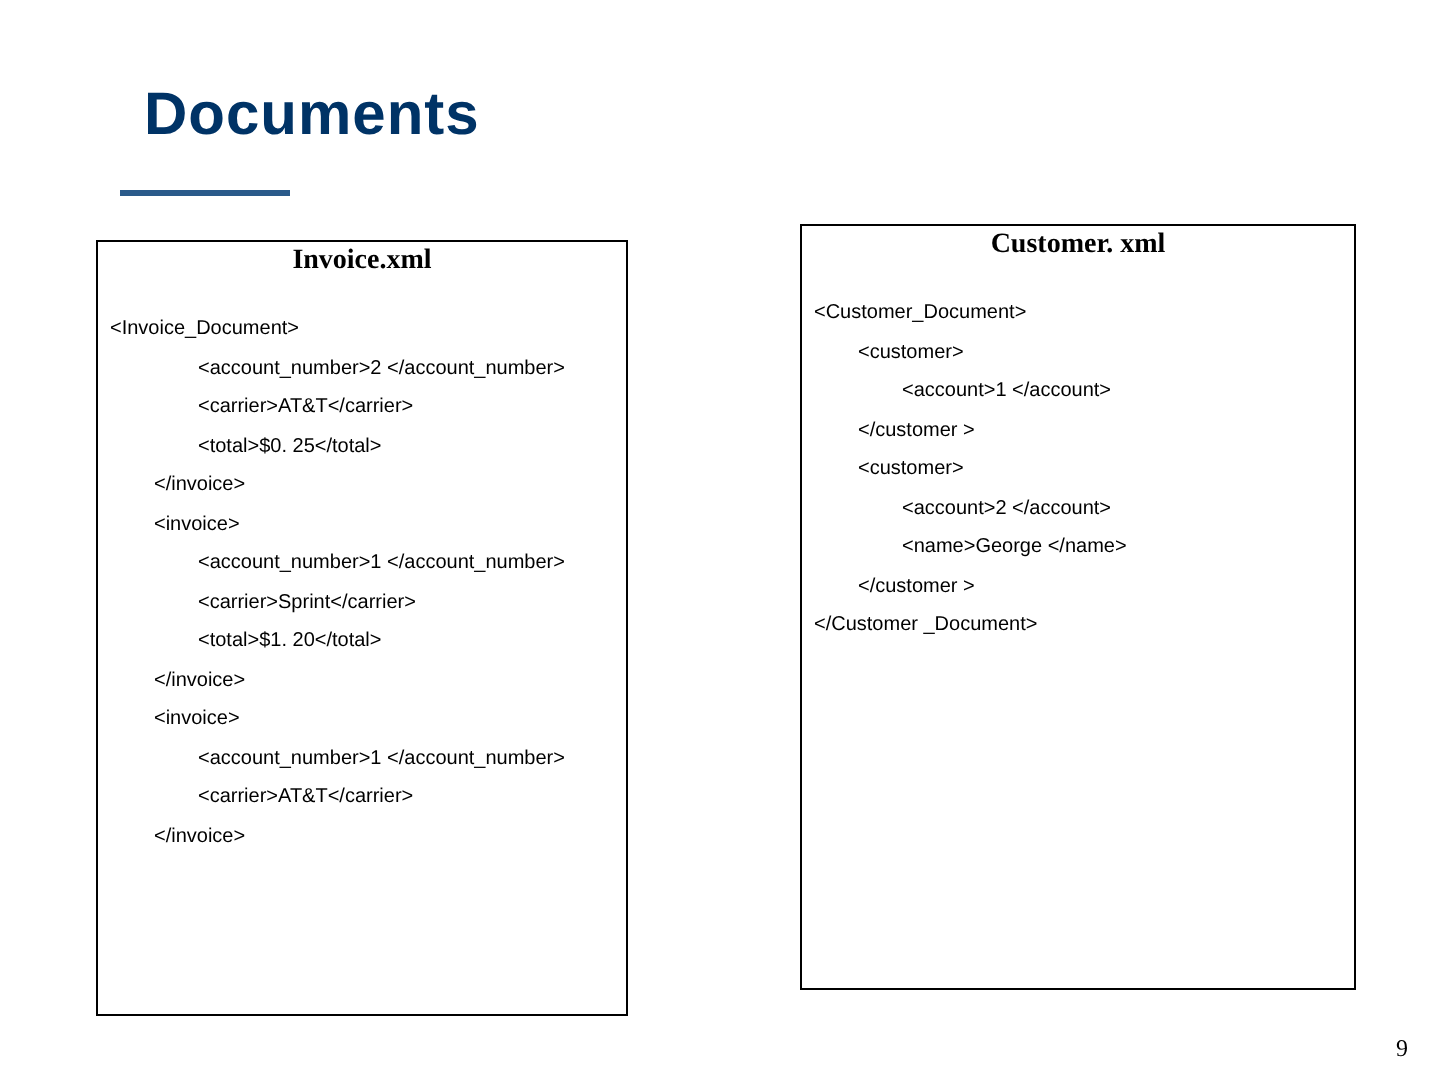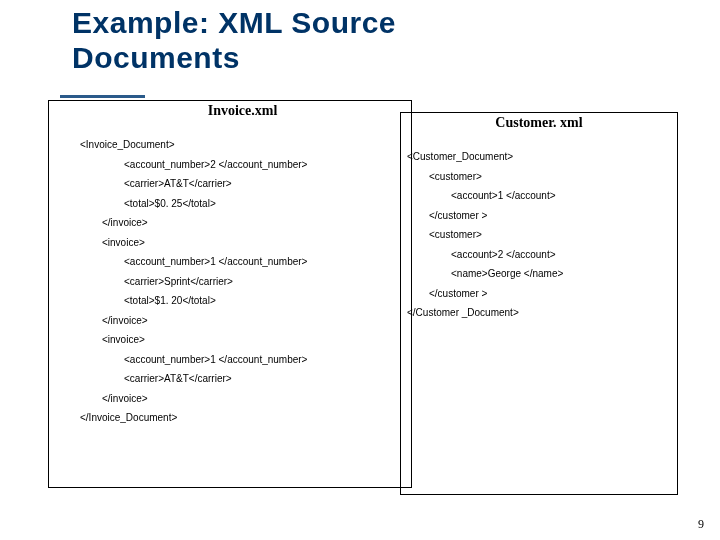--- a/index.html
+++ b/index.html
@@ -45,24 +45,23 @@
     color: #000;
     font-family: "Times New Roman", serif;
   }
   .box {
     position: absolute;
     border: 1px solid #000;
     box-sizing: border-box;
   }
   .box-left {
     left: 48px;
-    top: 100px;
-    width: 364px;
+    top: 120px;
+    width: 266px;
     height: 388px;
-    padding-left: 25px;
   }
   .box-right {
     left: 400px;
     top: 112px;
     width: 278px;
     height: 383px;
   }
   .box-header {
     font-family: "Times New Roman", serif;
     font-weight: 700;
@@ -82,21 +81,21 @@
   .xml-line {
     white-space: pre;
   }
   .xml-line .sp { display:inline-block; }
 </style>
 </head>
 <body>
 <div class="slide">
 
   <div class="title">
-    <span>Example: XML Source</span><br>
+    <br>
     <span>Documents</span>
   </div>
 
   <div class="accent-bar"></div>
 
   <div class="box box-left">
     <div class="box-header">Invoice.xml</div>
     <div class="xml-lines" id="left-lines">
         <div class="xml-line"><span class="sp" style="width: 0px;"></span><span>&lt;Invoice_Document&gt;</span></div>
         <div class="xml-line"><span class="sp" style="width: 44px;"></span><span>&lt;account_number&gt;2 &lt;/account_number&gt;</span></div>
@@ -105,21 +104,20 @@
         <div class="xml-line"><span class="sp" style="width: 22px;"></span><span>&lt;/invoice&gt;</span></div>
         <div class="xml-line"><span class="sp" style="width: 22px;"></span><span>&lt;invoice&gt;</span></div>
         <div class="xml-line"><span class="sp" style="width: 44px;"></span><span>&lt;account_number&gt;1 &lt;/account_number&gt;</span></div>
         <div class="xml-line"><span class="sp" style="width: 44px;"></span><span>&lt;carrier&gt;Sprint&lt;/carrier&gt;</span></div>
         <div class="xml-line"><span class="sp" style="width: 44px;"></span><span>&lt;total&gt;$1. 20&lt;/total&gt;</span></div>
         <div class="xml-line"><span class="sp" style="width: 22px;"></span><span>&lt;/invoice&gt;</span></div>
         <div class="xml-line"><span class="sp" style="width: 22px;"></span><span>&lt;invoice&gt;</span></div>
         <div class="xml-line"><span class="sp" style="width: 44px;"></span><span>&lt;account_number&gt;1 &lt;/account_number&gt;</span></div>
         <div class="xml-line"><span class="sp" style="width: 44px;"></span><span>&lt;carrier&gt;AT&amp;T&lt;/carrier&gt;</span></div>
         <div class="xml-line"><span class="sp" style="width: 22px;"></span><span>&lt;/invoice&gt;</span></div>
-        <div class="xml-line"><span class="sp" style="width: 0px;"></span><span>&lt;/Invoice_Document&gt;</span></div>
       </div>
   </div>
 
   <div class="box box-right">
     <div class="box-header">Customer. xml</div>
     <div class="xml-lines" id="right-lines">
         <div class="xml-line"><span class="sp" style="width: 0px;"></span><span>&lt;Customer_Document&gt;</span></div>
         <div class="xml-line"><span class="sp" style="width: 22px;"></span><span>&lt;customer&gt;</span></div>
         <div class="xml-line"><span class="sp" style="width: 44px;"></span><span>&lt;account&gt;1 &lt;/account&gt;</span></div>
         <div class="xml-line"><span class="sp" style="width: 22px;"></span><span>&lt;/customer &gt;</span></div>

